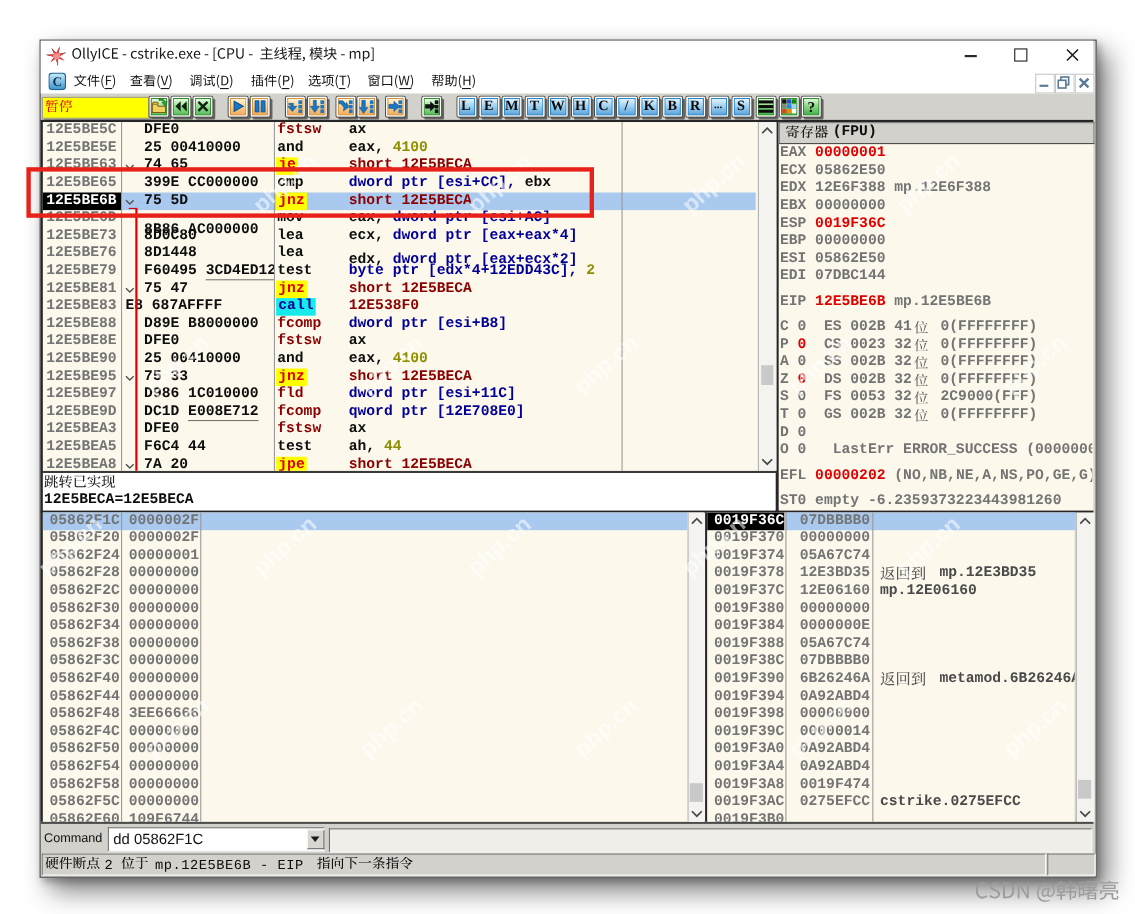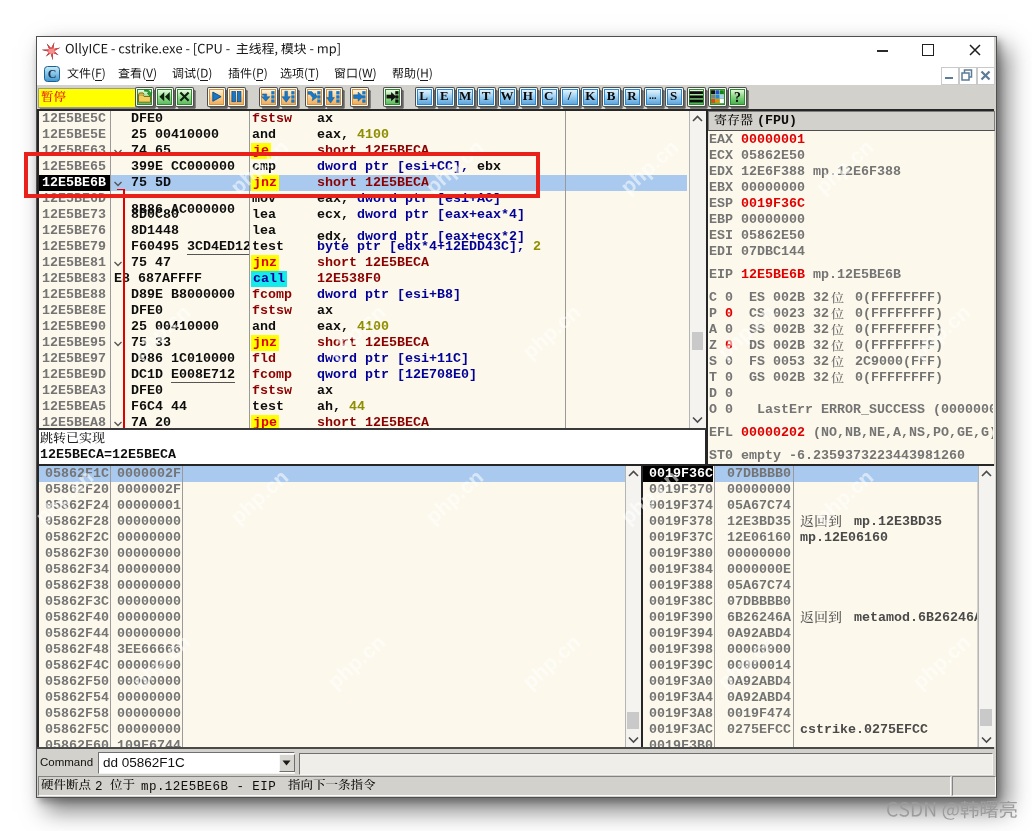--- a/index.html
+++ b/index.html
@@ -461,21 +461,21 @@
 <div class="m gy" style="left:709px;top:132px">EAX <i class="rd">00000001</i></div>
 <div class="m gy" style="left:709px;top:148px">ECX <i class="gy">05862E50</i></div>
 <div class="m gy" style="left:709px;top:164px">EDX <i class="gy">12E6F388 mp.12E6F388</i></div>
 <div class="m gy" style="left:709px;top:180px">EBX <i class="gy">00000000</i></div>
 <div class="m gy" style="left:709px;top:196px">ESP <i class="rd">0019F36C</i></div>
 <div class="m gy" style="left:709px;top:212px">EBP <i class="gy">00000000</i></div>
 <div class="m gy" style="left:709px;top:228px">ESI <i class="gy">05862E50</i></div>
 <div class="m gy" style="left:709px;top:244px">EDI <i class="gy">07DBC144</i></div>
 <div class="m gy" style="left:709px;top:267px">EIP <i class="rd">12E5BE6B</i><i class="gy"> mp.12E5BE6B</i></div>
 <div class="m gy" style="left:709px;top:290px">C <i class="gy">0</i></div>
-<div class="m gy" style="left:749px;top:290px">ES 002B 32</div>
+<div class="m gy" style="left:749px;top:290px">ES 002B 41</div>
 <svg style="position:absolute;left:831px;top:291.5px;" width="13.0" height="13.0" fill="#6a6a6a">
     <path transform="translate(0.0,10.4) scale(0.01300,-0.01300)" d="M371 802Q368 793 358 788Q349 782 332 782Q296 687 250 602Q203 517 149 446Q95 374 35 319L21 329Q65 390 108 472Q150 555 186 650Q223 745 249 841ZM277 557Q275 550 268 545Q260 540 246 538V-55Q246 -58 236 -64Q226 -71 212 -76Q197 -81 181 -81H166V542L200 586ZM519 840Q578 818 613 791Q648 764 663 736Q678 708 678 684Q678 660 666 645Q655 630 636 628Q618 627 598 644Q596 676 582 710Q568 745 548 777Q529 809 508 833ZM877 502Q875 492 866 486Q857 479 840 478Q820 410 790 326Q761 241 725 154Q689 68 649 -7H631Q649 52 666 121Q683 190 698 262Q714 334 727 403Q740 472 749 532ZM395 515Q459 444 494 378Q530 313 544 258Q558 203 556 162Q554 120 542 96Q529 73 512 71Q494 69 478 92Q475 131 470 182Q464 234 453 291Q442 348 424 404Q407 461 381 508ZM870 78Q870 78 880 70Q890 62 906 50Q921 37 938 22Q955 8 969 -5Q965 -21 942 -21H286L278 8H814ZM849 677Q849 677 859 670Q869 662 884 650Q899 637 916 624Q932 610 946 597Q944 589 937 585Q930 581 919 581H316L308 610H795Z"></path>
   </svg>
 <div class="m gy" style="left:855px;top:290px">0(FFFFFFFF)</div>
 <div class="m gy" style="left:709px;top:306px">P <i class="rd">0</i></div>
 <div class="m gy" style="left:749px;top:306px">CS 0023 32</div>
 <svg style="position:absolute;left:831px;top:307.5px;" width="13.0" height="13.0" fill="#6a6a6a">
     <path transform="translate(0.0,10.4) scale(0.01300,-0.01300)" d="M371 802Q368 793 358 788Q349 782 332 782Q296 687 250 602Q203 517 149 446Q95 374 35 319L21 329Q65 390 108 472Q150 555 186 650Q223 745 249 841ZM277 557Q275 550 268 545Q260 540 246 538V-55Q246 -58 236 -64Q226 -71 212 -76Q197 -81 181 -81H166V542L200 586ZM519 840Q578 818 613 791Q648 764 663 736Q678 708 678 684Q678 660 666 645Q655 630 636 628Q618 627 598 644Q596 676 582 710Q568 745 548 777Q529 809 508 833ZM877 502Q875 492 866 486Q857 479 840 478Q820 410 790 326Q761 241 725 154Q689 68 649 -7H631Q649 52 666 121Q683 190 698 262Q714 334 727 403Q740 472 749 532ZM395 515Q459 444 494 378Q530 313 544 258Q558 203 556 162Q554 120 542 96Q529 73 512 71Q494 69 478 92Q475 131 470 182Q464 234 453 291Q442 348 424 404Q407 461 381 508ZM870 78Q870 78 880 70Q890 62 906 50Q921 37 938 22Q955 8 969 -5Q965 -21 942 -21H286L278 8H814ZM849 677Q849 677 859 670Q869 662 884 650Q899 637 916 624Q932 610 946 597Q944 589 937 585Q930 581 919 581H316L308 610H795Z"></path>
   </svg>
 <div class="m gy" style="left:855px;top:306px">0(FFFFFFFF)</div>

